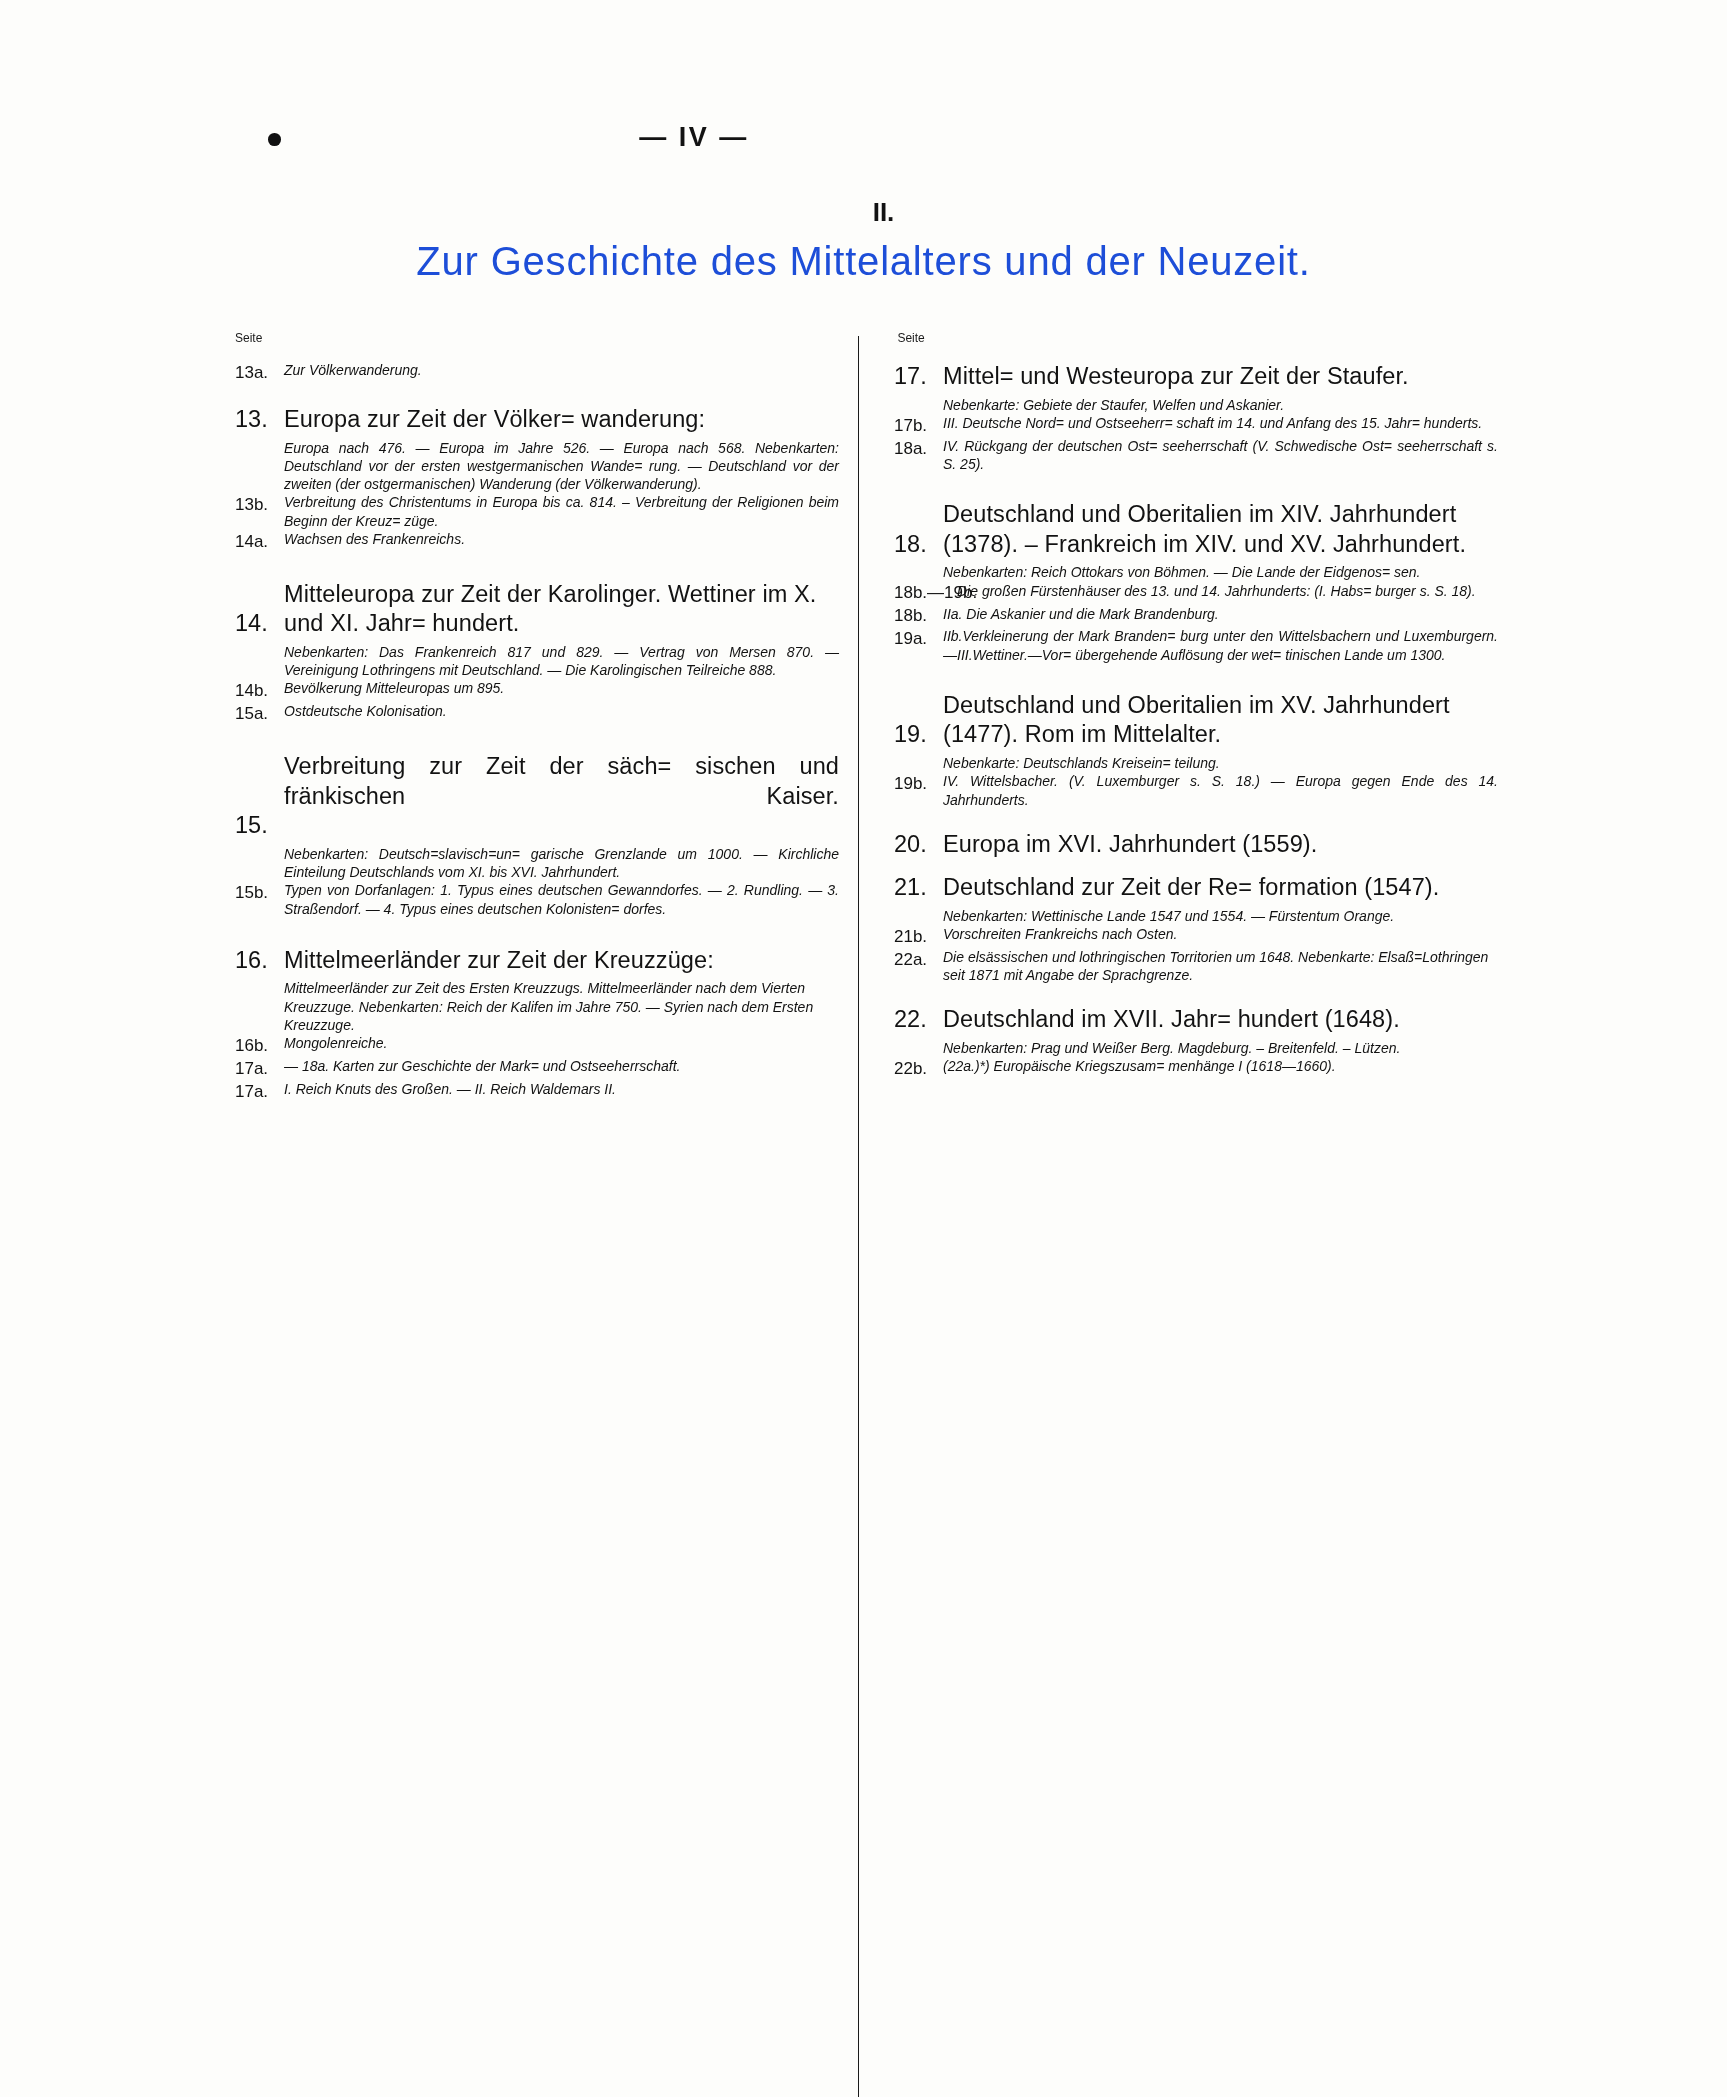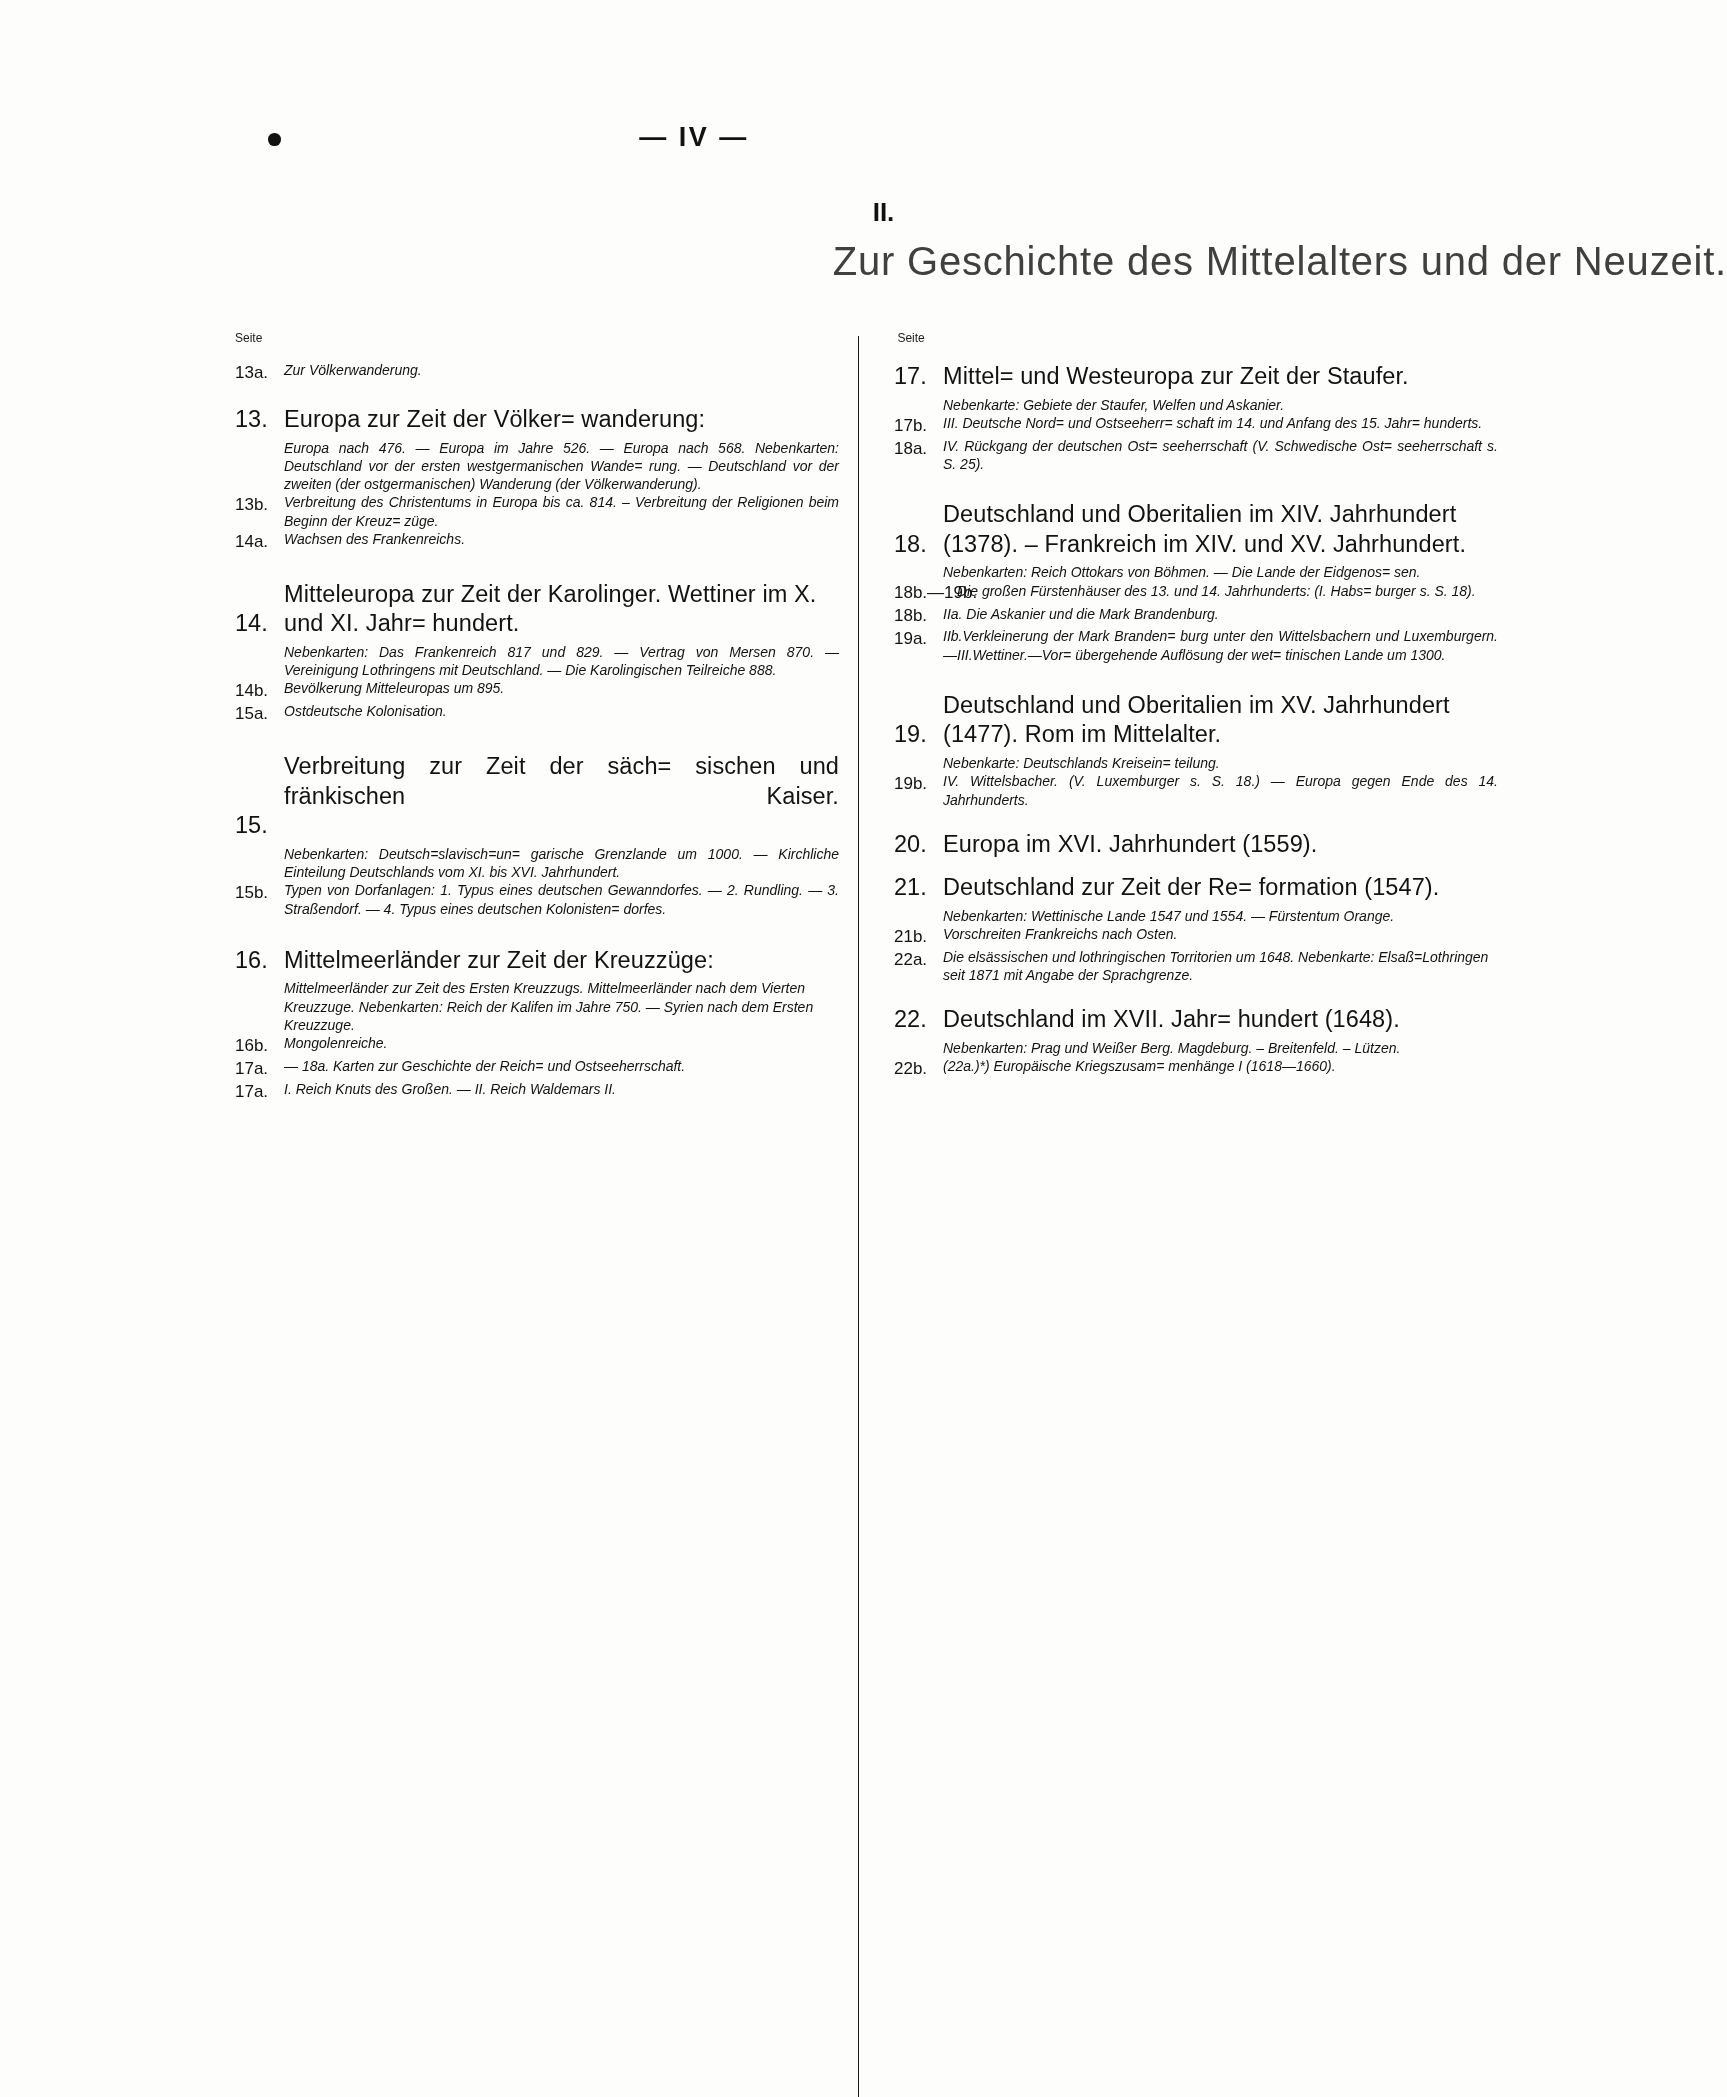--- a/index.html
+++ b/index.html
@@ -54,26 +54,26 @@
     font-size: 26px;
     font-weight: 700;
     color: #121212;
     padding-left: 20px;
   }
   .chapter-title {
     position: absolute;
     left: 0;
     top: 239px;
     width: 1727px;
-    text-align: right;
+    text-align: center;
     font-family: "Liberation Sans", sans-serif;
     font-size: 40px;
     font-weight: 400;
     letter-spacing: 0.8px;
-    color: #404040;
+    color: #1d4ed8;
   }
   
   .col {
     position: absolute;
     top: 331px;
   }
   .col-left  { left: 235px;  width: 604px; }
   .col-right { left: 894px; width: 604px; }
 
   .col-label {
@@ -240,21 +240,21 @@
       <div class="body small">Mittelmeerländer zur Zeit des Ersten Kreuzzugs. Mittelmeerländer nach dem Vierten Kreuzzuge. Nebenkarten: Reich der Kalifen im Jahre 750. — Syrien nach dem Ersten Kreuzzuge.</div>
     </div>
 
     <div class="entry">
       <div class="pg num-w-sm">16b.</div>
       <div class="body small">Mongolenreiche.</div>
     </div>
 
     <div class="entry">
       <div class="pg num-w-sm">17a.</div>
-      <div class="body small">— 18a. Karten zur Geschichte der Reich= und Ostseeherrschaft.</div>
+      <div class="body small">— 18a. Karten zur Geschichte der Mark= und Ostseeherrschaft.</div>
     </div>
 
     <div class="entry">
       <div class="pg num-w-sm">17a.</div>
       <div class="body small">I. Reich Knuts des Großen. — II. Reich Waldemars II.</div>
     </div>
   </div>
 
   <div class="col col-right">
     <div class="col-label">Seite</div>

